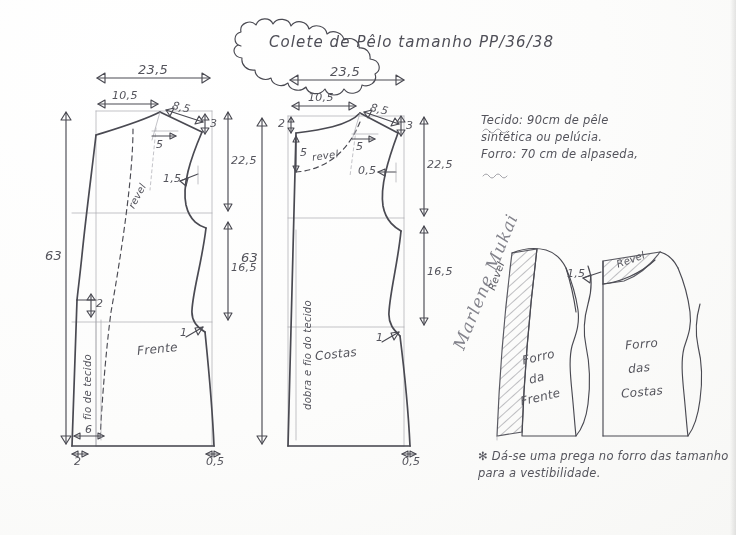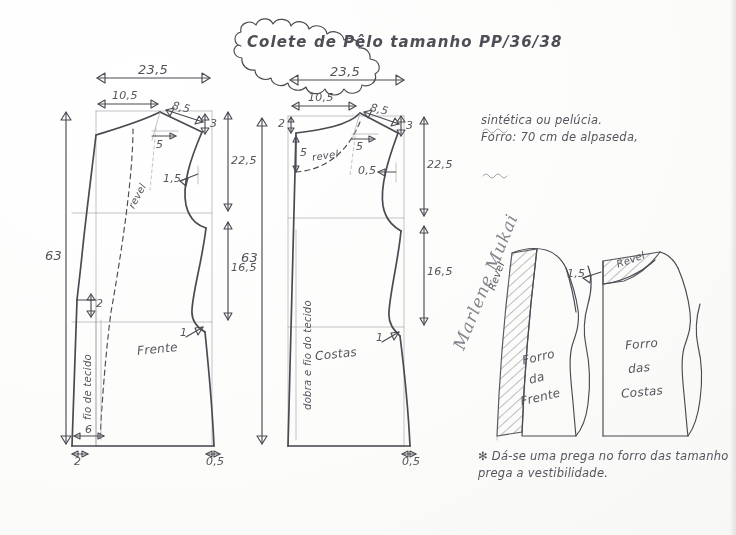--- a/index.html
+++ b/index.html
@@ -308,21 +308,21 @@
       <line class="ink mid" x1="583" y1="278" x2="601" y2="272"></line>
       <path class="ink mid" d="M583 278 l8 -3 l-1 8 Z"></path>
     </g>
 
     <g>
       <path class="ink thin" d="M483 131 q3 -4 6 0 q3 4 6 0 q3 -4 6 0 q3 4 6 0"></path>
       <path class="ink thin" d="M483 176 q3 -4 6 0 q3 4 6 0 q3 -4 6 0 q3 4 6 0"></path>
     </g>
   </svg>
 
-  <div class="title" style="left:247px;top:33px;font-weight:bold;">Colete de Pêlo tamanho PP/36/38</div>
+  <div class="title" style="left:269px;top:33px;">Colete de Pêlo tamanho PP/36/38</div>
 
   <div class="lbl num big" style="left:138px;top:62px;">23,5</div>
   <div class="lbl num" style="left:112px;top:89px;">10,5</div>
   <div class="lbl num" style="left:172px;top:101px;transform:rotate(14deg);">8,5</div>
   <div class="lbl num" style="left:156px;top:138px;">5</div>
   <div class="lbl num" style="left:210px;top:117px;">3</div>
   <div class="lbl num" style="left:231px;top:154px;">22,5</div>
   <div class="lbl num" style="left:163px;top:172px;">1,5</div>
   <div class="lbl num" style="left:231px;top:261px;">16,5</div>
   <div class="lbl num" style="left:96px;top:297px;">2</div>
@@ -346,35 +346,36 @@
   <div class="lbl num" style="left:427px;top:158px;">22,5</div>
   <div class="lbl num" style="left:427px;top:265px;">16,5</div>
   <div class="lbl num" style="left:376px;top:331px;">1</div>
   <div class="lbl num big" style="left:241px;top:250px;">63</div>
   <div class="lbl num" style="left:402px;top:455px;">0,5</div>
   <div class="lbl word" style="left:315px;top:347px;transform:rotate(-6deg);">Costas</div>
   <div class="lbl word sm" style="left:312px;top:150px;transform:rotate(-8deg);">revel</div>
   <div class="lbl word sm rot90" style="left:302px;top:410px;">dobra e fio do tecido</div>
 
   <div class="note notelines" style="left:481px;top:112px;">
+    <div>Tecido: 90cm   de  pêle</div>
     <div>sintética  ou   pelúcia.</div>
     <div>Forro: 70 cm  de  alpaseda,</div>
   </div>
 
   <div class="lbl word sm rotd2" style="left:486px;top:288px;">Revel</div>
   <div class="lbl word" style="left:522px;top:350px;transform:rotate(-13deg);">Forro</div>
   <div class="lbl word" style="left:529px;top:371px;transform:rotate(-13deg);">da</div>
   <div class="lbl word" style="left:520px;top:390px;transform:rotate(-13deg);">Frente</div>
 
   <div class="lbl word sm" style="left:616px;top:254px;transform:rotate(-20deg);">Revel</div>
   <div class="lbl num" style="left:567px;top:267px;">1,5</div>
   <div class="lbl word" style="left:625px;top:337px;transform:rotate(-5deg);">Forro</div>
   <div class="lbl word" style="left:628px;top:361px;transform:rotate(-5deg);">das</div>
   <div class="lbl word" style="left:621px;top:385px;transform:rotate(-5deg);">Costas</div>
 
   <div class="sig rotsig" style="left:449px;top:345px;">Marlene Mukai</div>
 
   <div class="note notelines" style="left:478px;top:448px;">
     <div>✻ Dá-se uma prega no forro das tamanho</div>
-    <div>   prega a vestibilidade.</div>
+    <div>   para a vestibilidade.</div>
   </div>
 
 </div>
 
 </body></html>

